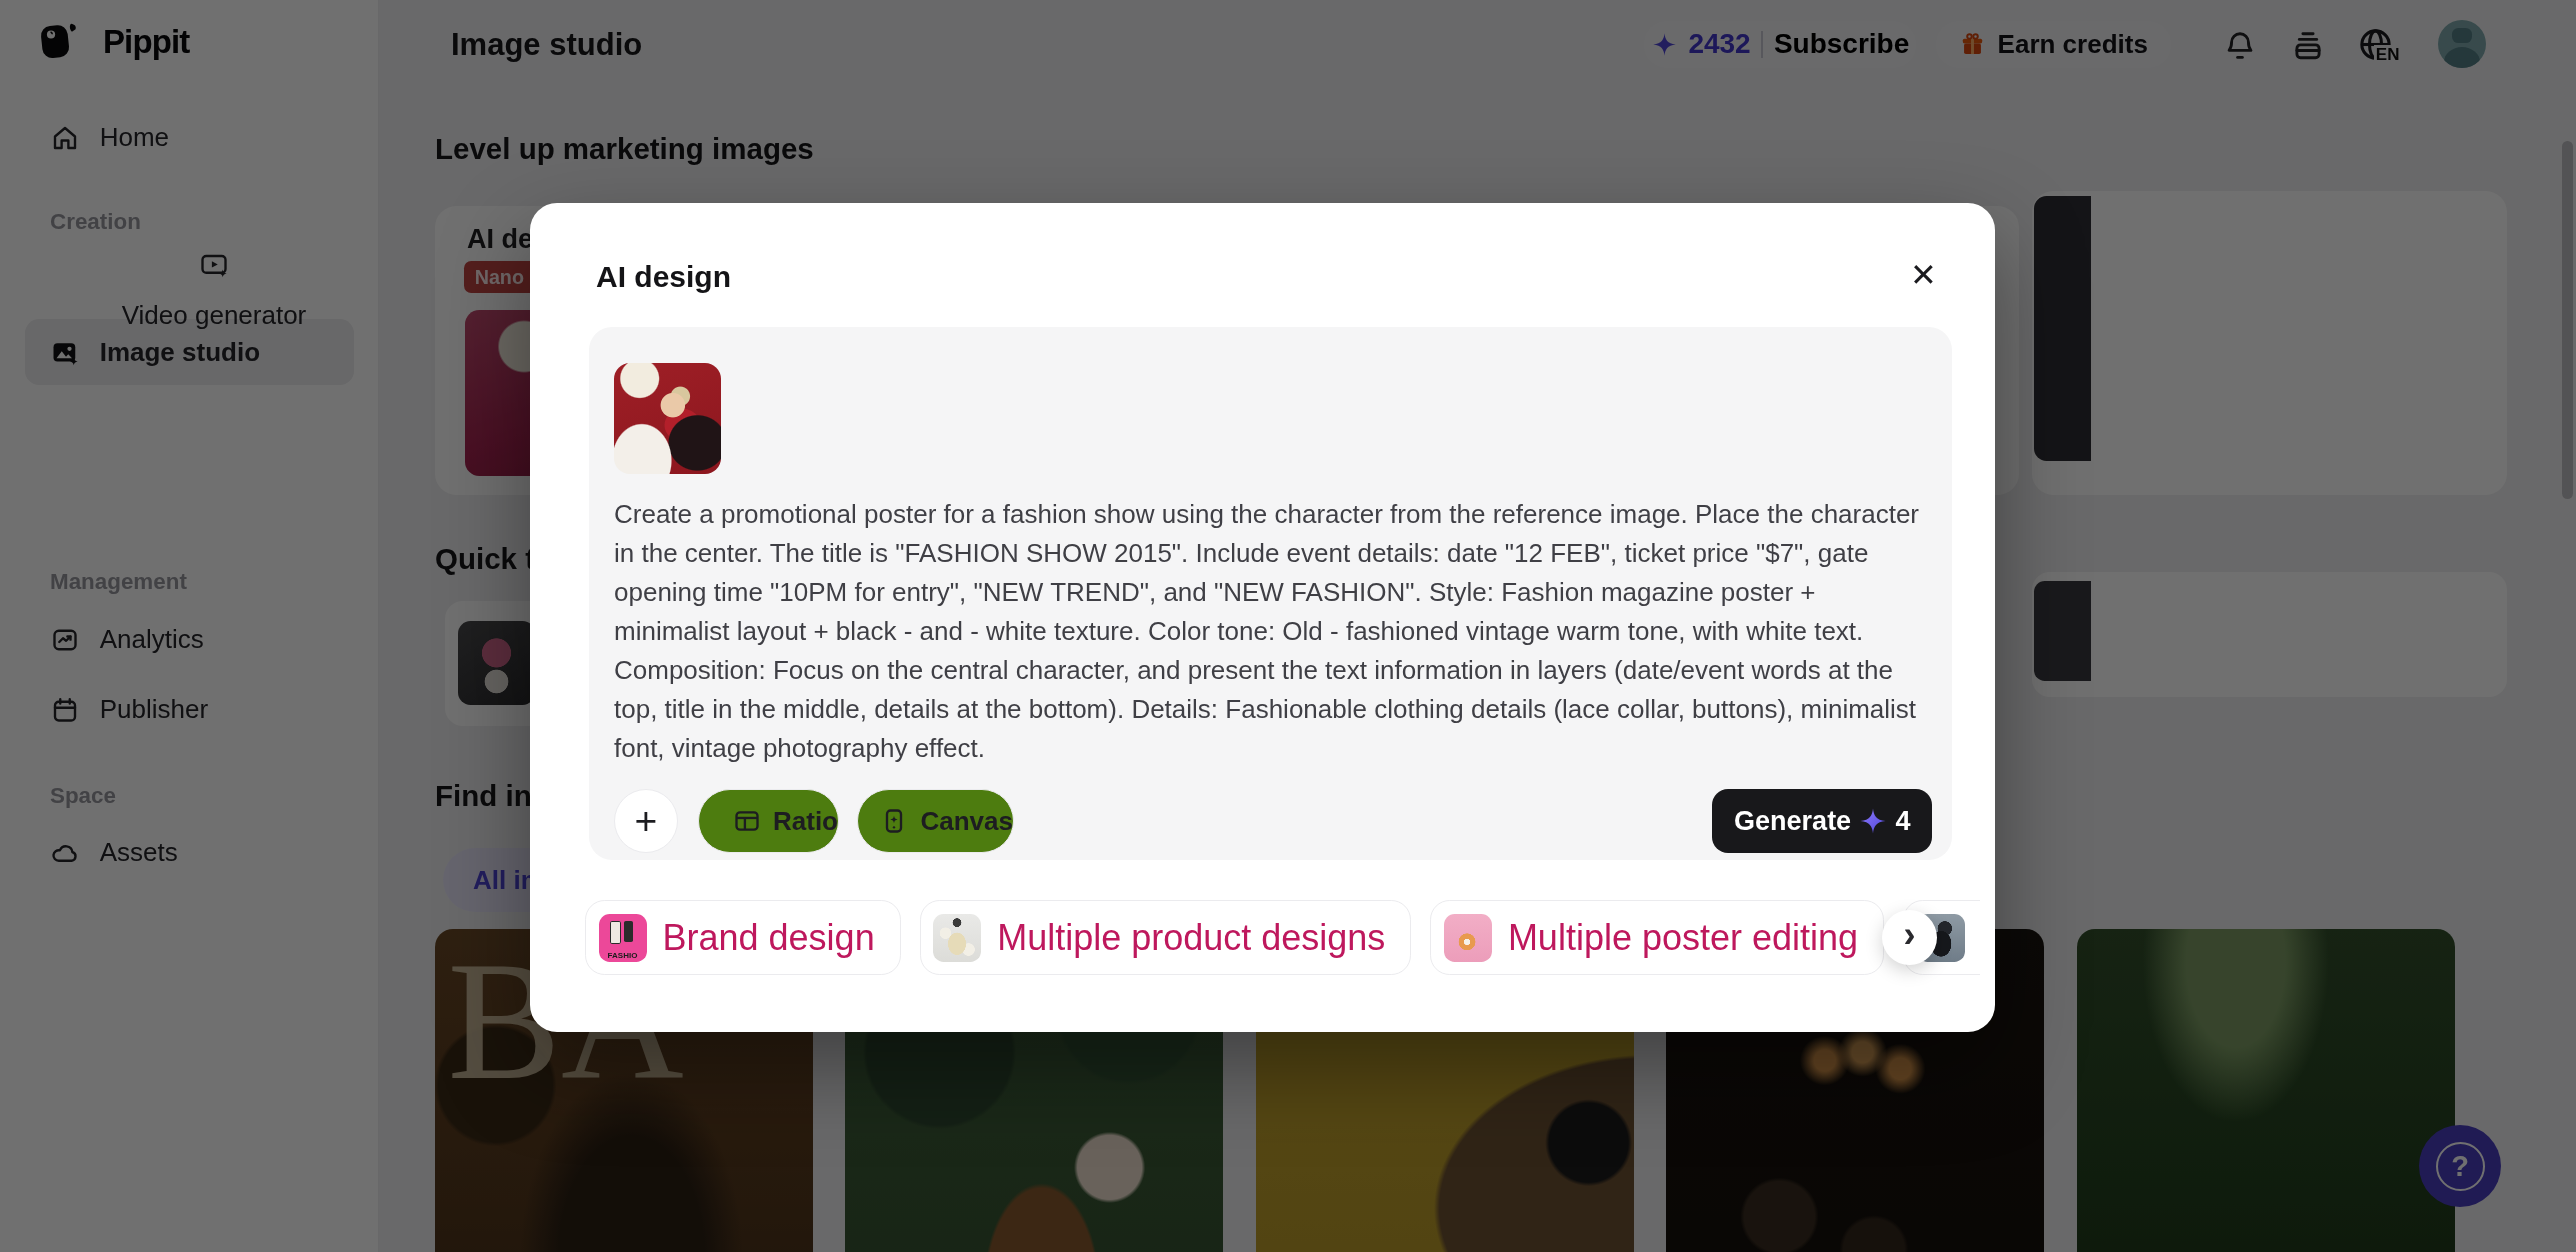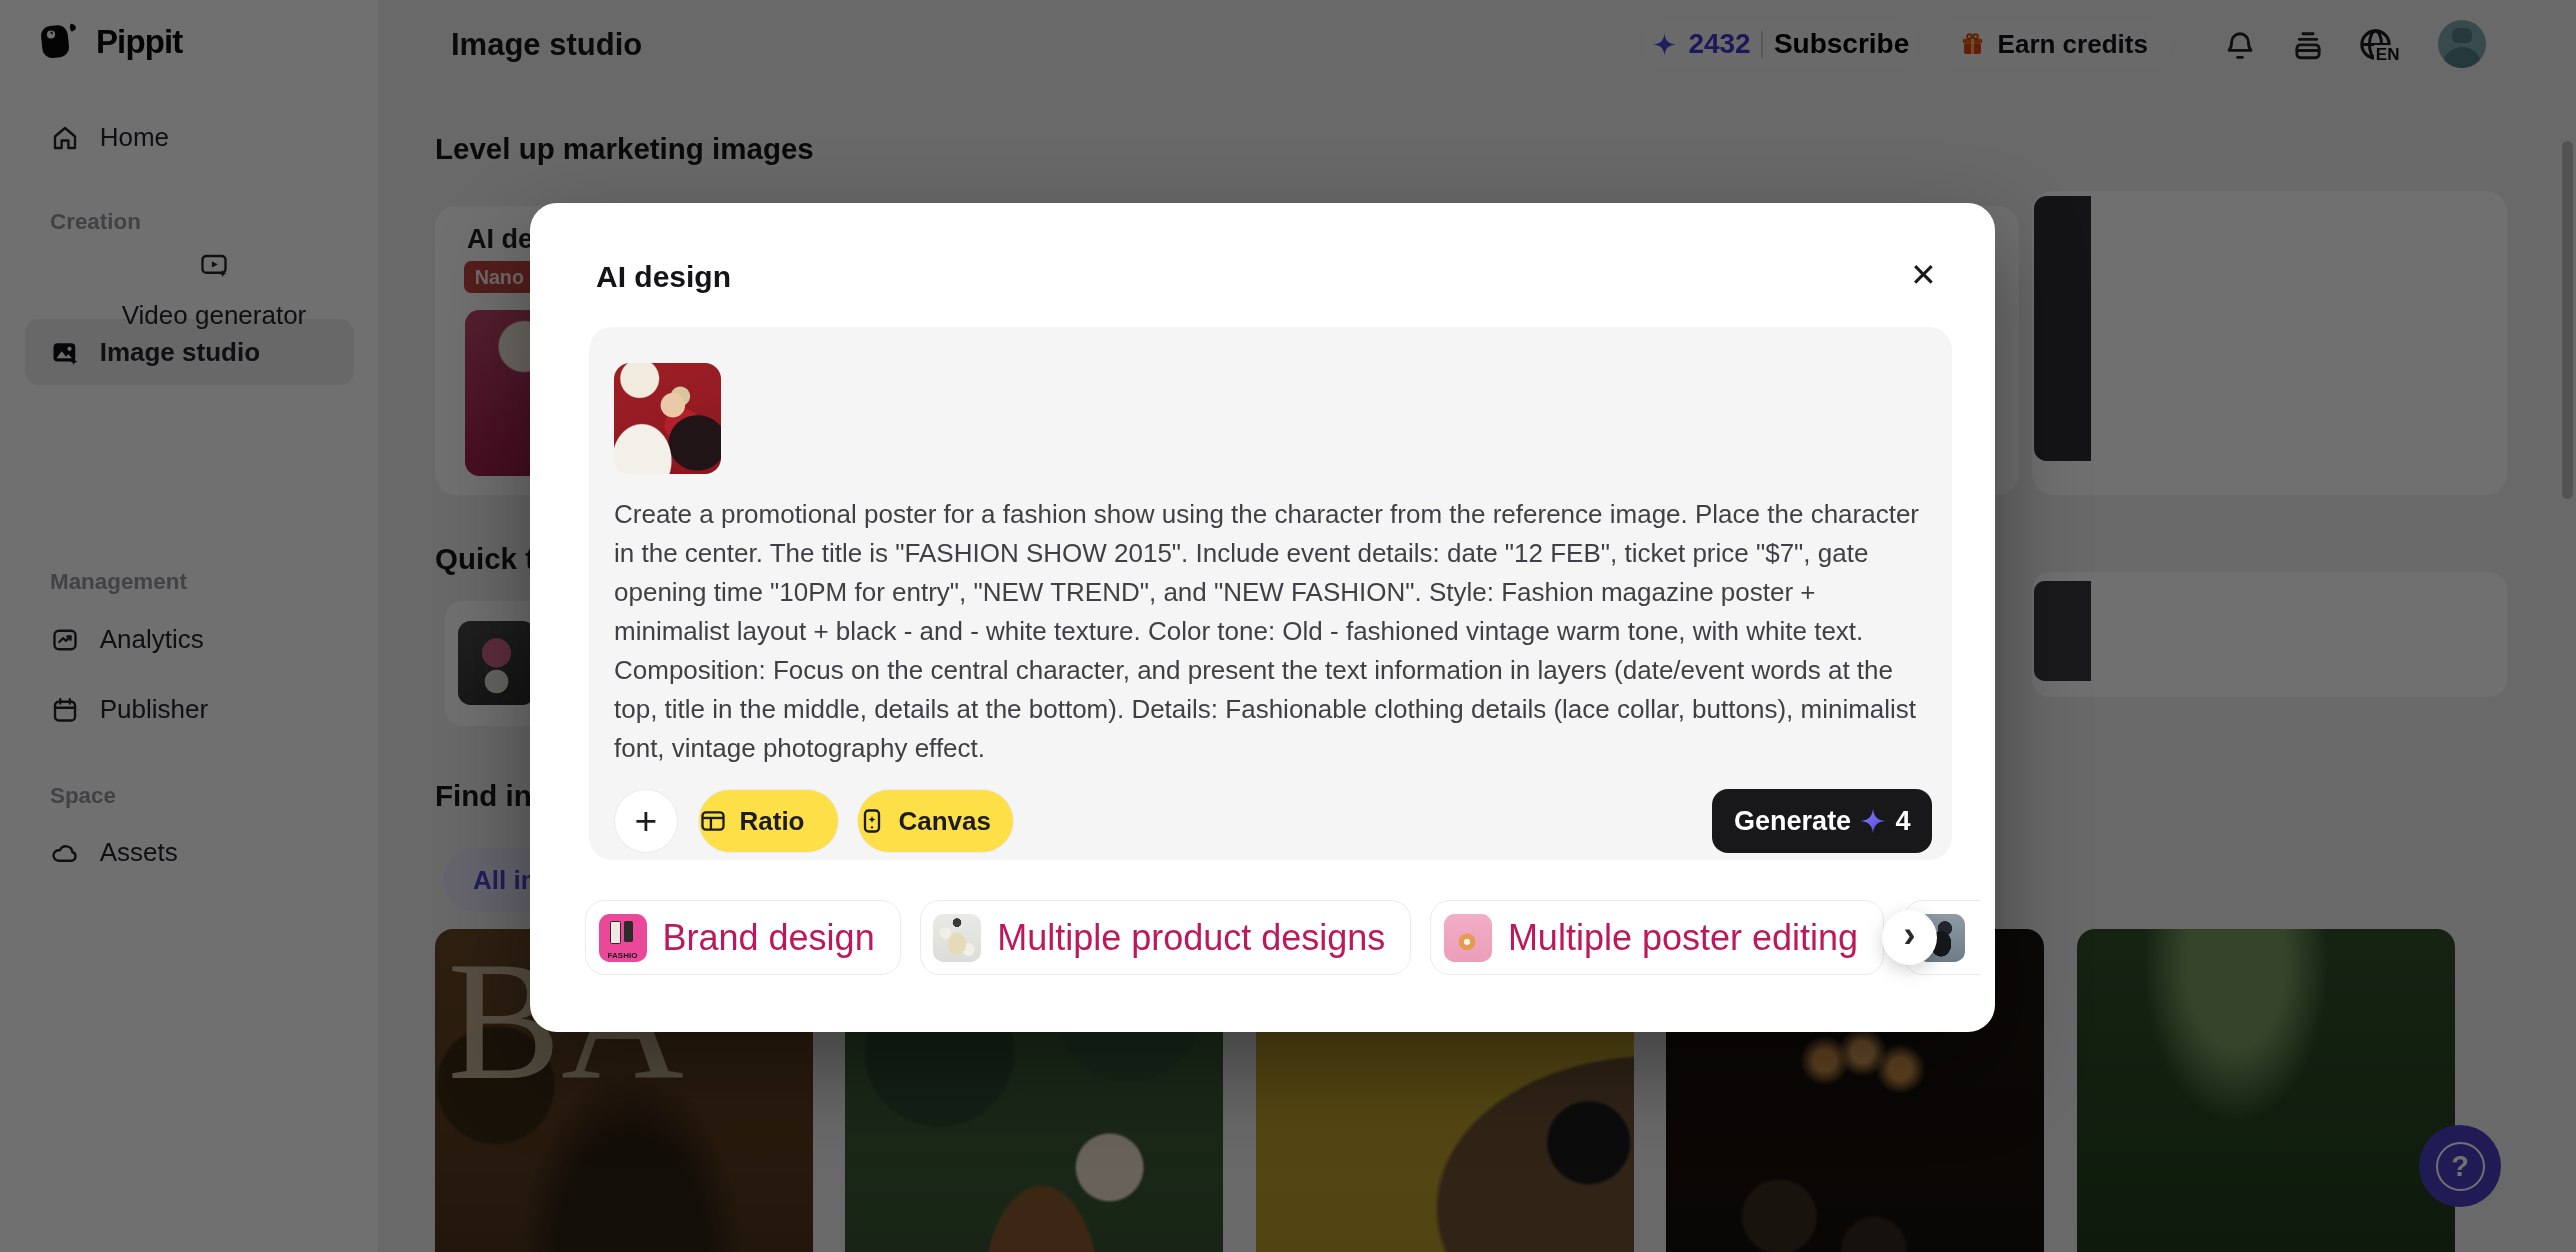--- a/index.html
+++ b/index.html
@@ -17,32 +17,32 @@
   .pill{position:absolute;height:47px;border-radius:23px;background:#f1f1f4;display:flex;align-items:center;}
   .tb-icon{position:absolute;top:28px;color:#222226;cursor:pointer;}
   
   .h1{position:absolute;font-size:29.5px;font-weight:700;color:#17171b;}
   .bgcard{position:absolute;background:#ffffff;border-radius:21.5px;}
   .grid-img{position:absolute;width:378px;height:411px;border-radius:18px;}
   
   .overlay{position:absolute;inset:0;background:rgba(0,0,0,0.56);}
   .modal{position:absolute;left:530px;top:203px;width:1465px;height:829px;background:#fff;border-radius:27px;box-shadow:0 36px 89px rgba(0,0,0,.4);}
   .graybox{position:absolute;left:59px;top:124px;width:1363px;height:533px;background:#f5f5f6;border-radius:23px;}
-  .pillbtn{height:64px;border-radius:32px;background:#fde047;border:1.8px solid #ebebee;display:flex;align-items:center;justify-content:flex-start;gap:12.5px;font-size:26px;font-weight:600;color:#1d1d21;box-sizing:border-box;cursor:pointer;}
+  .pillbtn{height:64px;border-radius:32px;background:#4d7c0f;border:1.8px solid #ebebee;display:flex;align-items:center;justify-content:flex-end;gap:12.5px;font-size:26px;font-weight:600;color:#1d1d21;box-sizing:border-box;cursor:pointer;}
   .chip{flex:0 0 auto;height:75px;border:1.8px solid #ebebee;border-radius:19.7px;background:#fff;display:flex;align-items:center;gap:16px;padding:0 25px 0 12.5px;box-sizing:border-box;cursor:pointer;}
   .chip-label{font-size:36px;color:#be185d;white-space:nowrap;}
   .chip-thumb{width:48px;height:48px;border-radius:10.7px;flex:0 0 auto;position:relative;overflow:hidden;}
 </style>
 </head>
 <body>
 
 <div id="app">
 
   <div class="sidebar">
-    <div class="abs flex" style="left:39px;top:19.7px;gap:16px;cursor:pointer;">
+    <div class="abs flex" style="left:39px;top:19.7px;gap:23px;cursor:pointer;">
       <span>
         <svg width="41" height="45" viewBox="0 0 46 50">
           <rect x="3" y="6" width="30" height="36" rx="11" fill="#0b0b0c" transform="rotate(-6 18 24)"></rect>
           <circle cx="13.5" cy="16" r="4.6" fill="#fff"></circle>
           <path d="M13 13.2 a3 3 0 0 1 2 2.6" stroke="#0b0b0c" stroke-width="1.6" fill="none"></path>
           <path d="M36 4 c4 .5 6 3 5 6 l-4 3 c-2-2-3-5-2-8 z" fill="#0b0b0c"></path>
         </svg>
       </span>
       <span style="font-size:33px;font-weight:800;letter-spacing:-0.9px;color:#0b0b0c;">Pippit</span>
     </div>

